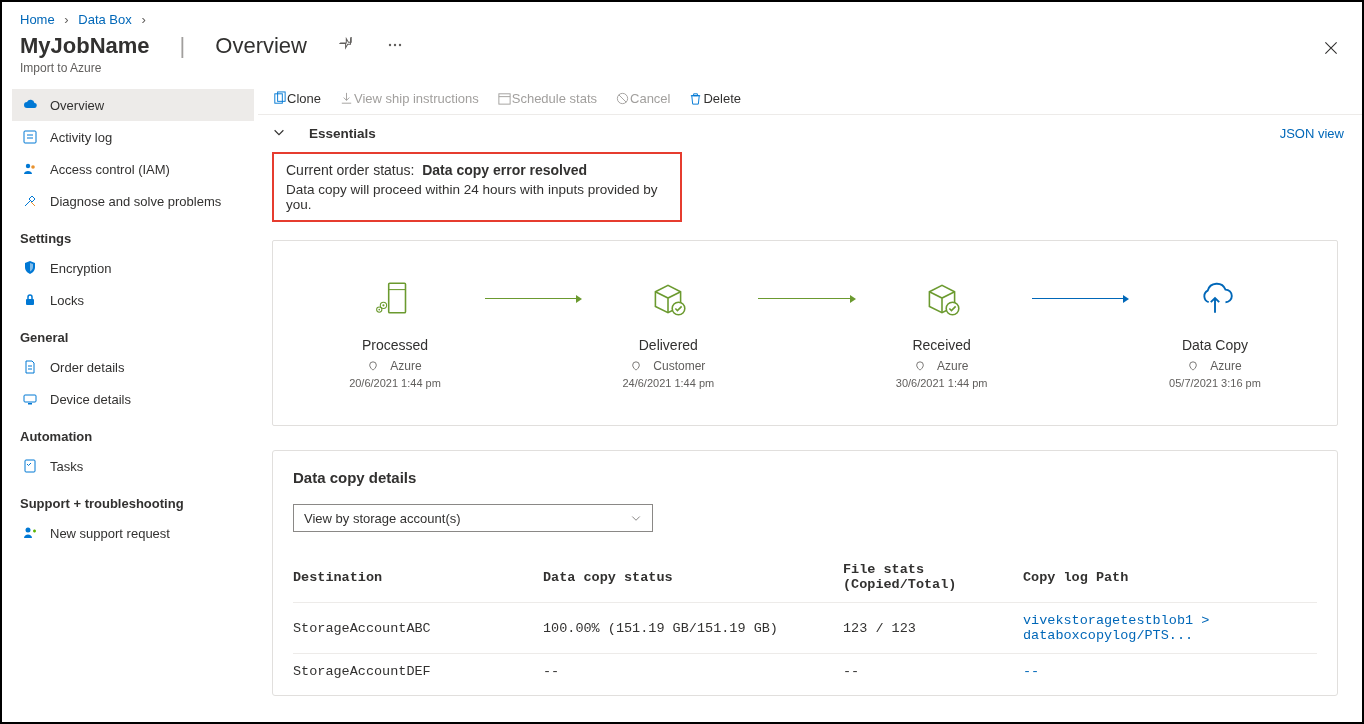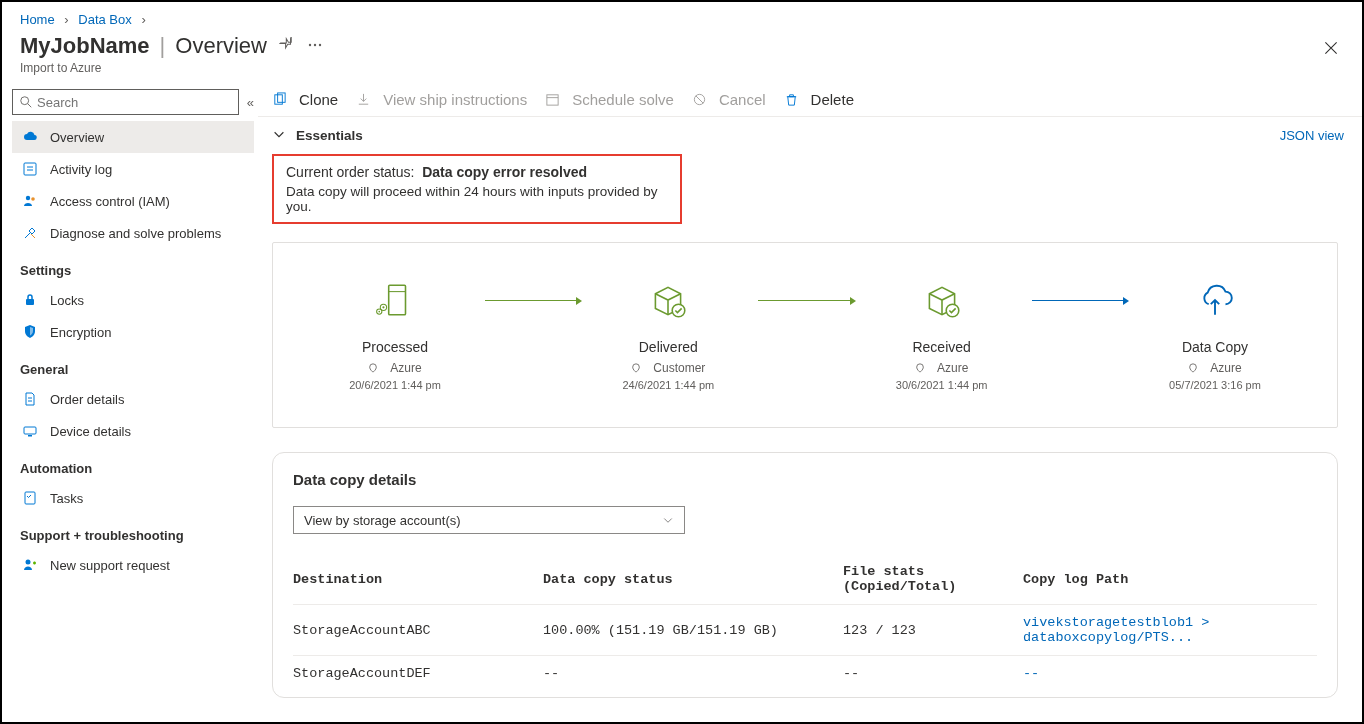--- a/index.html
+++ b/index.html
@@ -10,21 +10,21 @@
     background: #fff;
     border: 2px solid #000;
     width: 1364px;
     height: 724px;
     overflow: hidden;
     position: relative;
   }
   a { color: #0067b8; text-decoration: none; }
   .breadcrumb { padding: 10px 18px 6px; font-size: 13px; }
   .breadcrumb span.sep { margin: 0 6px; color: #605e5c; }
-  .header-line { display: flex; align-items: center; padding: 0 18px 2px; position: relative; }
+  .header-line { display: flex; align-items: center; padding: 0 18px 2px; position: relative; gap: 20px; }
   .header-title { font-size: 22px; font-weight: 600; }
   .header-divider { color: #a19f9d; margin: 0 10px; font-size: 22px; }
   .header-sub { font-size: 22px; font-weight: 400; }
   .pin-icon, .more-icon { margin-left: 12px; color: #605e5c; cursor: pointer; }
   .close-btn { position: absolute; right: 22px; top: 6px; cursor: pointer; }
   .subtext { padding: 0 18px 10px; font-size: 12px; color: #605e5c; }
   .layout { display: flex; height: calc(100% - 90px); }
   .sidebar { width: 256px; border-right: none; padding: 4px 4px 0 10px; position: relative; }
   .search-row { display: flex; align-items: center; margin-bottom: 6px; }
   .search-box {
@@ -41,27 +41,27 @@
   .nav-item.selected { background: #edebe9; }
   .nav-item .icon { width: 20px; display: flex; justify-content: center; margin-right: 10px; }
   .nav-group-title {
     font-size: 13px; font-weight: 600; padding: 14px 8px 6px; color: #323130;
   }
   .main { flex: 1; display: flex; flex-direction: column; overflow: hidden; }
   .toolbar {
     display: flex; align-items: center; gap: 18px; padding: 6px 14px 8px;
     border-bottom: 1px solid #edebe9;
   }
-  .tb-btn { display: flex; align-items: center; gap: 12px; cursor: pointer; font-size: 15px; }
+  .tb-btn { display: flex; align-items: center; gap: 0; cursor: pointer; font-size: 13px; }
   .tb-btn.disabled { color: #a19f9d; cursor: default; }
   .essentials-row {
     display: flex; align-items: center; justify-content: space-between;
     padding: 10px 18px 10px 14px;
   }
-  .essentials-left { display: flex; align-items: center; gap: 10px; }
+  .essentials-left { display: flex; align-items: center; gap: 23px; }
   .chev { cursor: pointer; }
   .essentials-label { font-weight: 600; font-size: 13.5px; }
   .jsonview { color: #0067b8; font-size: 13px; cursor: pointer; }
   .highlight-box {
     border: 2px solid #e63c2f; padding: 8px 12px; margin: 0 0 18px 14px;
     width: 410px;
   }
   .hl-line1 { font-size: 14px; }
   .hl-line1 .bold { font-weight: 600; }
   .hl-line2 { font-size: 13.5px; color: #323130; margin-top: 4px; }
@@ -80,26 +80,26 @@
   }
   .stage-sep .line { height: 1px; background: #6b9a2f; width: 100%; position: relative; }
   .stage-sep.blue .line { background: #0067b8; }
   .stage-sep .line::after {
     content: ''; position: absolute; right: -4px; top: -3px;
     border-left: 6px solid #6b9a2f; border-top: 4px solid transparent;
     border-bottom: 4px solid transparent;
   }
   .stage-sep.blue .line::after { border-left-color: #0067b8; }
   .copy-details {
-    border: 1px solid #e1dfdd; border-radius: 12px;
+    border: 1px solid #e1dfdd; border-radius: 3px;
     margin: 0 24px 12px 14px; padding: 18px 20px 6px;
   }
   .cd-title { font-size: 15px; font-weight: 600; margin-bottom: 18px; }
   .viewby {
-    border: 1px solid #8a8886; height: 28px; width: 392px;
+    border: 1px solid #8a8886; height: 28px; width: 360px;
     display: flex; align-items: center; justify-content: space-between;
     padding: 0 10px; cursor: pointer; margin-bottom: 22px;
   }
   table { width: 100%; border-collapse: collapse; font-size: 13.5px; font-family: Liberation Mono, monospace; }
   th { text-align: left; font-weight: 600; padding: 8px 0 10px; }
   td { padding: 10px 0; border-top: 1px solid #edebe9; }
   td.link { color: #0067b8; cursor: pointer; }
   .col-dest { width: 250px; }
   .col-status { width: 300px; }
   .col-stats { width: 180px; }
@@ -134,30 +134,20 @@
     <svg width="18" height="18" viewBox="0 0 16 16">
         <path stroke="#323130" stroke-width="1" d="M3 3l10 10M13 3L3 13"></path>
       </svg>
   </span>
 </div>
 <div class="subtext">Import to Azure</div>
 
 <div class="layout">
 
   <div class="sidebar">
-    <div class="search-row">
-      <div class="search-box">
-        <svg width="14" height="14" viewBox="0 0 16 16">
-            <circle cx="6.5" cy="6.5" r="4.5" fill="none" stroke="#605e5c"></circle>
-            <line x1="10" y1="10" x2="14" y2="14" stroke="#605e5c"></line>
-          </svg>
-        <input placeholder="Search" style="">
-      </div>
-      <span class="collapse-toggle">«</span>
-    </div>
 
     <div class="nav-item selected">
       <span class="icon">
           <svg width="16" height="16" viewBox="0 0 16 16">
             <path fill="#0078d4" d="M12 11H5a3 3 0 010-6 4 4 0 017.5 1A2.5 2.5 0 0112 11z"></path>
           </svg>
         </span>
       <span>Overview</span>
     </div>
     <div class="nav-item">
@@ -187,34 +177,34 @@
             <path stroke="#e8912d" d="M13 13l-4-4"></path>
           </svg>
         </span>
       <span>Diagnose and solve problems</span>
     </div>
 
     <div class="nav-group-title">Settings</div>
     <div class="nav-item">
       <span class="icon">
           <svg width="16" height="16" viewBox="0 0 16 16">
+            <path fill="#0078d4" d="M8 1l5 2v4c0 4-3 6-5 7-2-1-5-3-5-7V3z"></path>
+            <path fill="#fff" d="M8 3l3 1v3c0 2.5-2 4-3 4.5V3z" opacity="0.5"></path>
+          </svg>
+        </span>
+      <span>Encryption</span>
+    </div>
+    <div class="nav-item">
+      <span class="icon">
+          <svg width="16" height="16" viewBox="0 0 16 16">
             <rect x="4" y="7" width="8" height="6" rx="1" fill="#0078d4"></rect>
             <path d="M6 7V5a2 2 0 014 0v2" fill="none" stroke="#0078d4" stroke-width="1.5"></path>
           </svg>
         </span>
       <span>Locks</span>
-    </div>
-    <div class="nav-item">
-      <span class="icon">
-          <svg width="16" height="16" viewBox="0 0 16 16">
-            <path fill="#0078d4" d="M8 1l5 2v4c0 4-3 6-5 7-2-1-5-3-5-7V3z"></path>
-            <path fill="#fff" d="M8 3l3 1v3c0 2.5-2 4-3 4.5V3z" opacity="0.5"></path>
-          </svg>
-        </span>
-      <span>Encryption</span>
     </div>
 
     <div class="nav-group-title">General</div>
     <div class="nav-item">
       <span class="icon">
           <svg width="16" height="16" viewBox="0 0 16 16">
             <path fill="none" stroke="#0078d4" d="M4 2h6l2 2v10H4z"></path>
             <line x1="6" y1="7" x2="10" y2="7" stroke="#0078d4"></line>
             <line x1="6" y1="10" x2="10" y2="10" stroke="#0078d4"></line>
           </svg>
@@ -269,21 +259,21 @@
         <svg width="15" height="15" viewBox="0 0 16 16">
             <path d="M8 2v8m-3-3l3 3 3-3M3 13h10" stroke="#a19f9d" fill="none"></path>
           </svg>
         <span>View ship instructions</span>
       </div>
       <div class="tb-btn disabled">
         <svg width="15" height="15" viewBox="0 0 16 16">
             <rect x="2" y="3" width="12" height="11" fill="none" stroke="#a19f9d"></rect>
             <line x1="2" y1="6" x2="14" y2="6" stroke="#a19f9d"></line>
           </svg>
-        <span>Schedule solve</span>
+        <span>Schedule stats</span>
       </div>
       <div class="tb-btn disabled">
         <svg width="15" height="15" viewBox="0 0 16 16">
             <circle cx="8" cy="8" r="5.5" fill="none" stroke="#a19f9d"></circle>
             <line x1="4" y1="4" x2="12" y2="12" stroke="#a19f9d"></line>
           </svg>
         <span>Cancel</span>
       </div>
       <div class="tb-btn">
         <svg width="15" height="15" viewBox="0 0 16 16">

